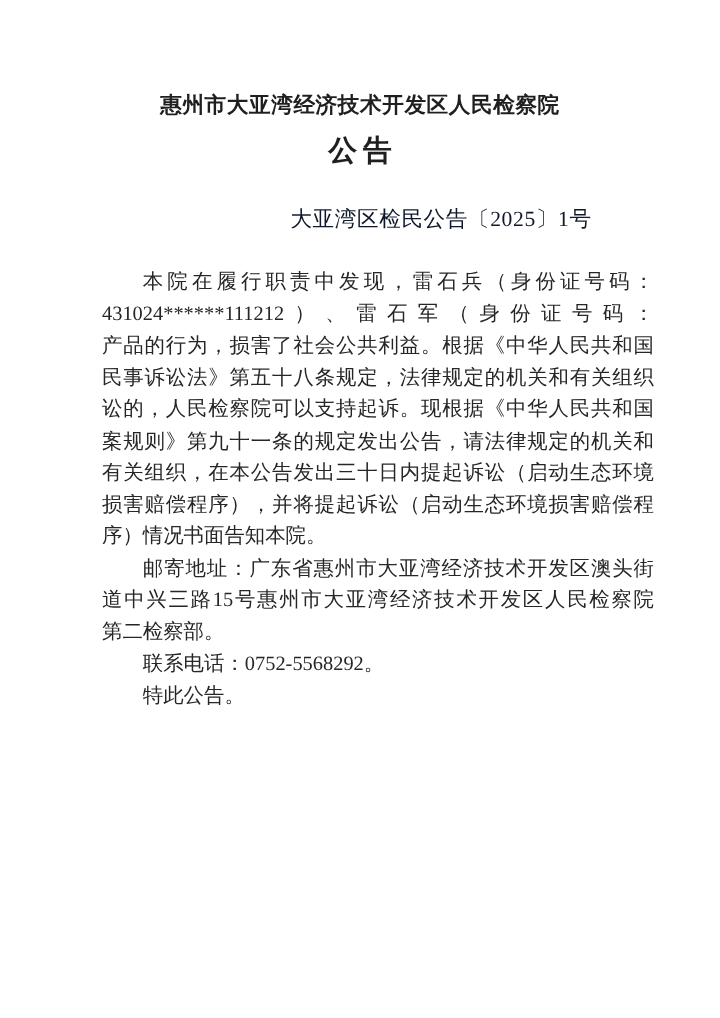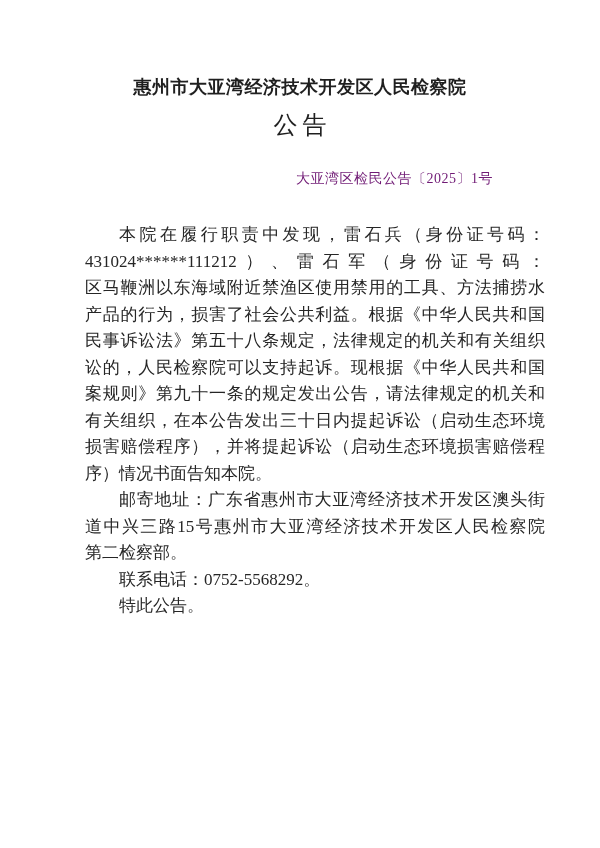--- a/index.html
+++ b/index.html
@@ -6,25 +6,25 @@
   .page{
     position:relative;width:600px;height:632px;background:#ffffff;
     font-family:"Liberation Serif","DejaVu Serif",serif;color:#282828;overflow:hidden;
   }
   .org-title{
     position:absolute;top:75px;left:0;width:600px;margin:0;
     text-align:center;font-size:18px;font-weight:bold;color:#1f1f1f;letter-spacing:0.5px;
   }
   .doc-type{
     position:absolute;top:109px;left:0;width:600px;margin:0;
-    text-align:center;font-size:24px;font-weight:normal;color:#1f1f1f;letter-spacing:5px;text-indent:5px;
+    text-align:center;font-size:24px;font-weight:bold;color:#1f1f1f;letter-spacing:5px;text-indent:5px;
   }
   .doc-number{
     position:absolute;top:170px;right:107px;
-    font-size:14px;color:#701a75;letter-spacing:0.5px;margin-left:13px;
+    font-size:18px;color:#0f172a;letter-spacing:0.5px;margin-left:13px;
   }
   .body-text{
     position:absolute;top:222px;left:85px;width:460px;
     font-size:17px;line-height:26.5px;color:#262626;
   }
   .ln{
     height:26.5px;overflow:hidden;white-space:normal;
     text-align:justify;text-align-last:justify;text-justify:inter-character;
   }
   .ln.end{text-align-last:left;}
@@ -49,21 +49,20 @@
 
 <div class="page">
 
   <h1 class="org-title">惠州市大亚湾经济技术开发区人民检察院</h1>
   <h2 class="doc-type">公告</h2>
   <div class="doc-number">大亚湾区检民公告〔2025〕1号</div>
 
   <div class="body-text">
     <div class="ln ind">本院在履行职责中发现，雷石兵（身份证号码：</div>
     <div class="ln">431024******111212）、雷石军（身份证号码：</div>
-    <div class="ln">区马鞭洲以东海域附近禁渔区使用禁用的工具、方法捕捞水</div>
     <div class="ln">产品的行为，损害了社会公共利益。根据《中华人民共和国</div>
     <div class="ln">民事诉讼法》第五十八条规定，法律规定的机关和有关组织</div>
     <div class="ln">讼的，人民检察院可以支持起诉。现根据《中华人民共和国</div>
     <div class="ln">案规则》第九十一条的规定发出公告，请法律规定的机关和</div>
     <div class="ln">有关组织，在本公告发出三十日内提起诉讼（启动生态环境</div>
     <div class="ln">损害赔偿程序），并将提起诉讼（启动生态环境损害赔偿程</div>
     <div class="ln end">序）情况书面告知本院。</div>
     <div class="ln ind">邮寄地址：广东省惠州市大亚湾经济技术开发区澳头街</div>
     <div class="ln">道中兴三路15号惠州市大亚湾经济技术开发区人民检察院</div>
     <div class="ln end">第二检察部。</div>

